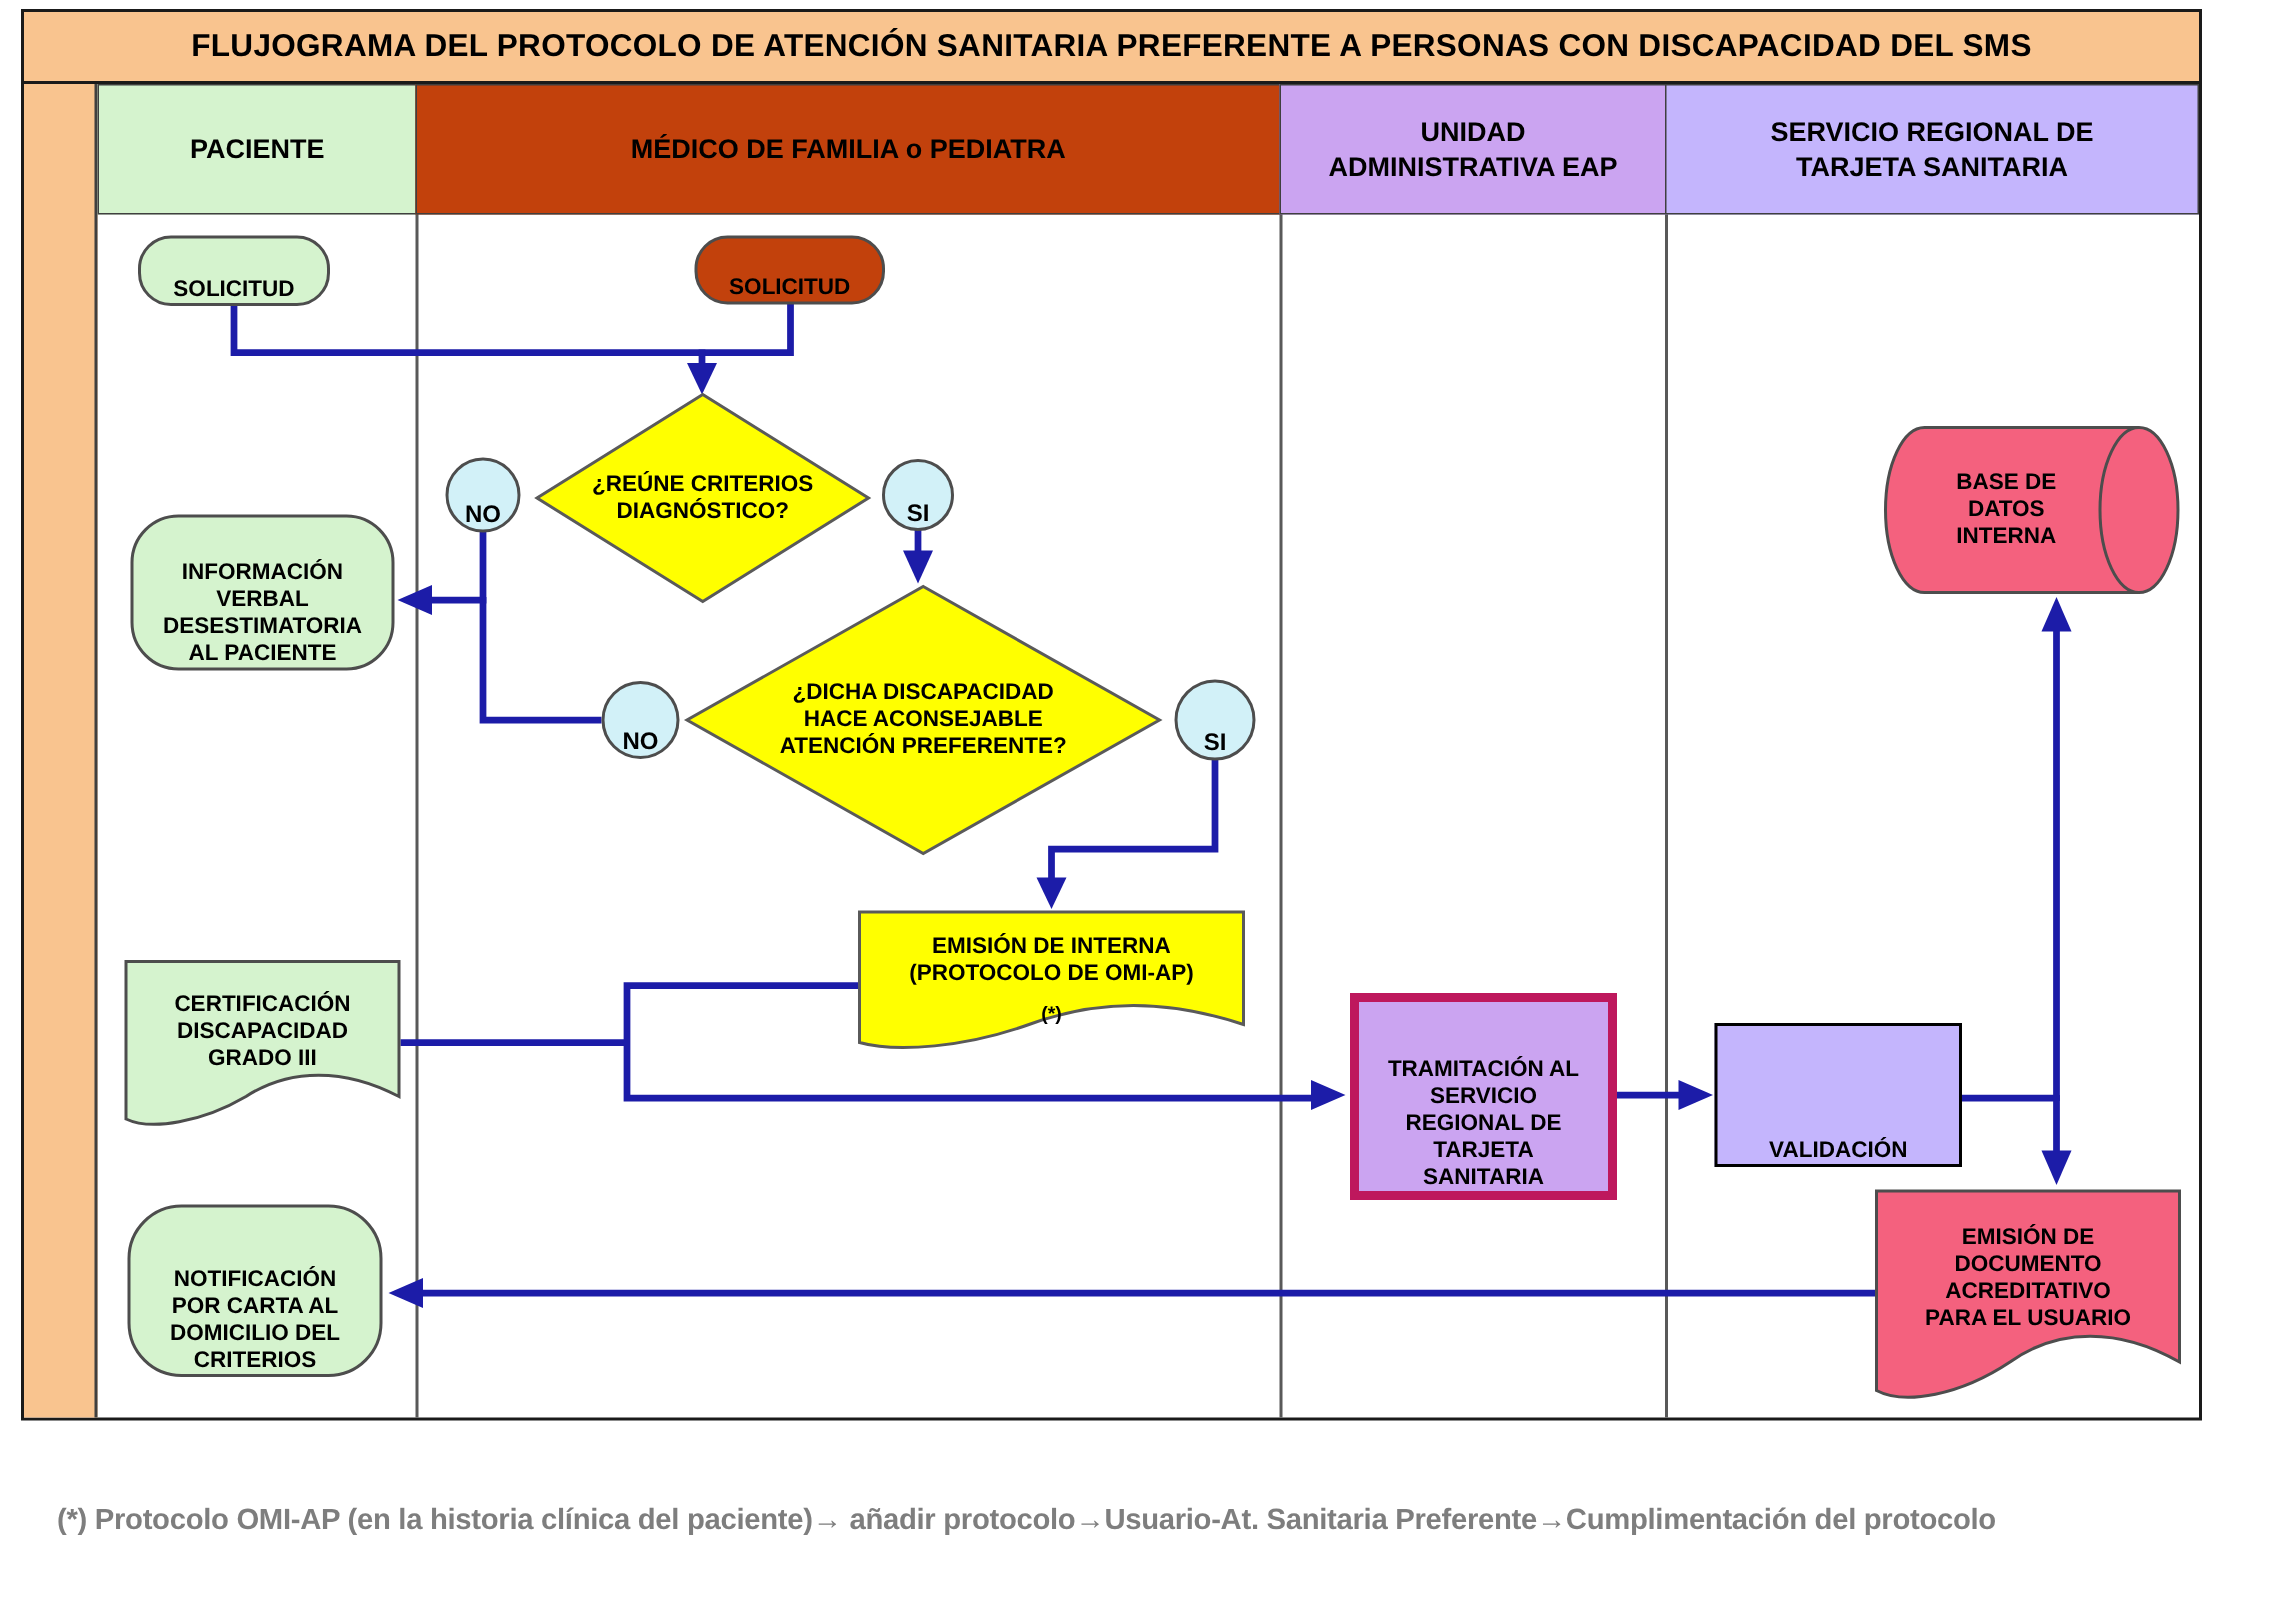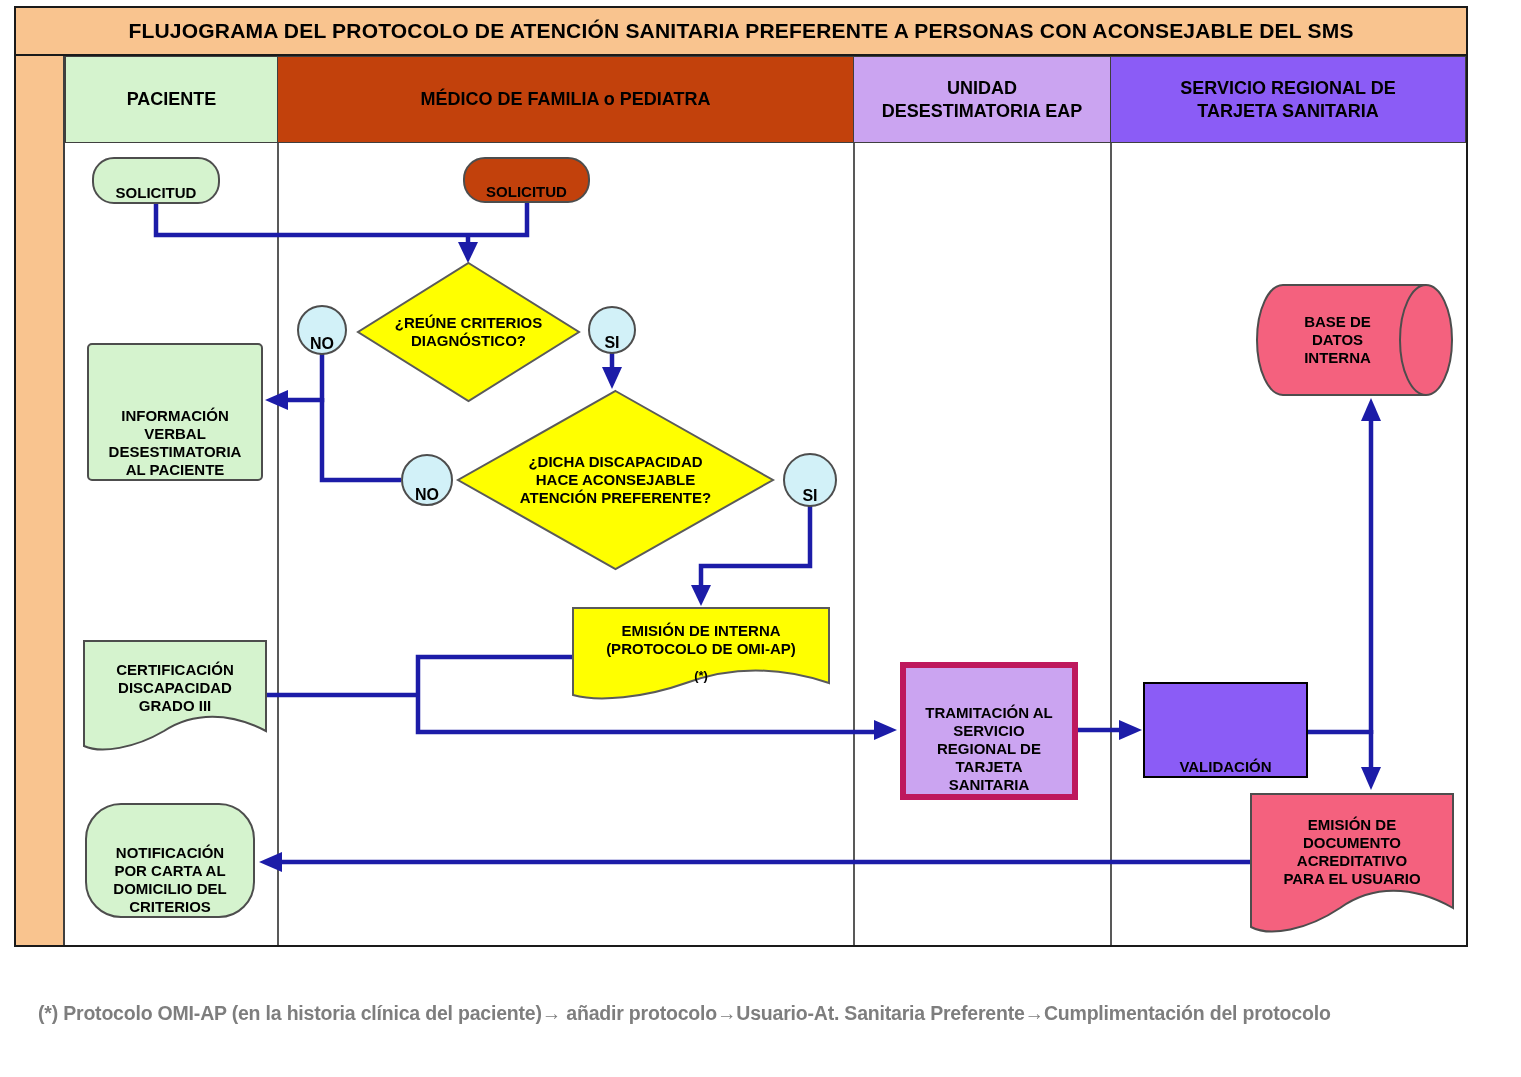--- a/index.html
+++ b/index.html
@@ -16,47 +16,47 @@
   .lane-sep{position:absolute;top:48px;width:2px;height:889px;background:#595959;}
   .hdr{position:absolute;top:48px;height:87px;box-sizing:border-box;border:1px solid #3f3f3f;
        display:flex;align-items:center;justify-content:center;text-align:center;
        font-weight:bold;font-size:18px;color:#000;white-space:pre-line;line-height:1.25;}
   .node{position:absolute;box-sizing:border-box;display:flex;align-items:flex-end;justify-content:center;
         text-align:center;font-weight:bold;font-size:15px;color:#000;white-space:pre-line;line-height:1.2;}
   .round{border:2px solid #4d4d4d;}
   .green{background:#D5F3CE;}
   .yellow{background:#c2410c;}
   .lavender{background:#CBA4F1;}
-  .pink{background:#8b5cf6;}
+  .pink{background:#c4b5fd;}
   .circle{border:2px solid #4d4d4d;border-radius:50%;background:#D2F1F8;font-size:16px;}
   .shape{position:absolute;text-decoration:underline;}
   .shape svg{position:absolute;left:0;top:0;overflow:visible;}
   .shape .lbl{position:absolute;left:0;top:0;width:100%;display:flex;align-items:center;justify-content:center;
         text-align:center;font-weight:bold;font-size:15px;color:#000;white-space:pre-line;line-height:1.2;}
   .connectors{position:absolute;left:0;top:0;}
   .footnote{position:absolute;left:38px;top:1002px;font-size:19.5px;font-weight:bold;color:#7E7E7E;
             letter-spacing:-0.2px;white-space:nowrap;}
 </style>
 </head>
 <body>
 
 <div class="stage">
   <div class="chart">
 
-    <div class="titlebar">FLUJOGRAMA DEL PROTOCOLO DE ATENCIÓN SANITARIA PREFERENTE A PERSONAS CON ACONSEJABLE DEL SMS</div>
+    <div class="titlebar">FLUJOGRAMA DEL PROTOCOLO DE ATENCIÓN SANITARIA PREFERENTE A PERSONAS CON DISCAPACIDAD DEL SMS</div>
 
     <div class="left-strip"></div>
     <div class="lane-sep" style="left:261px"></div>
     <div class="lane-sep" style="left:837px"></div>
     <div class="lane-sep" style="left:1094px"></div>
 
     <div class="hdr green" style="left:49px;width:213px">PACIENTE</div>
     <div class="hdr yellow" style="left:261px;width:577px">MÉDICO DE FAMILIA o PEDIATRA</div>
     <div class="hdr lavender" style="left:837px;width:258px">UNIDAD
-DESESTIMATORIA EAP</div>
+ADMINISTRATIVA EAP</div>
     <div class="hdr pink" style="left:1094px;width:356px">SERVICIO REGIONAL DE
 TARJETA SANITARIA</div>
 
     <svg class="connectors" width="1450" height="937" viewBox="0 0 1450 937">
       <g stroke="#1C1CA8" stroke-width="4.5" fill="none">
         <path d="M140,194 V227 H511 V193"></path>
         <path d="M452,225 V235"></path>
         <path d="M596,344 V361"></path>
         <path d="M306,344 V392 H272"></path>
         <path d="M306,390 V472 H385"></path>
@@ -79,21 +79,21 @@
         <polygon points="1345,413 1365,413 1355,390"></polygon>
         <polygon points="1345,759 1365,759 1355,782"></polygon>
         <polygon points="266,844 266,864 243,854"></polygon>
       </g>
     </svg>
 
     <div class="node round green" style="left:76px;top:149px;width:128px;height:47px;border-radius:22px">
       <span>SOLICITUD</span>
     </div>
 
-    <div class="node round green" style="left:71px;top:335px;width:176px;height:138px;border-radius:5px">
+    <div class="node round green" style="left:71px;top:335px;width:176px;height:104px;border-radius:32px">
       <span>INFORMACIÓN
 VERBAL
 DESESTIMATORIA
 AL PACIENTE</span>
     </div>
 
     <div class="shape" style="left:67px;top:632px;width:184px;height:115px">
       <svg width="184" height="115" viewBox="0 0 184 115">
         <path d="M1,1 H183 V91 C147,72 110,72 81,91 C52,108 18,114 1,106 Z" fill="#D5F3CE" stroke="#4d4d4d" stroke-width="2"></path>
       </svg>

